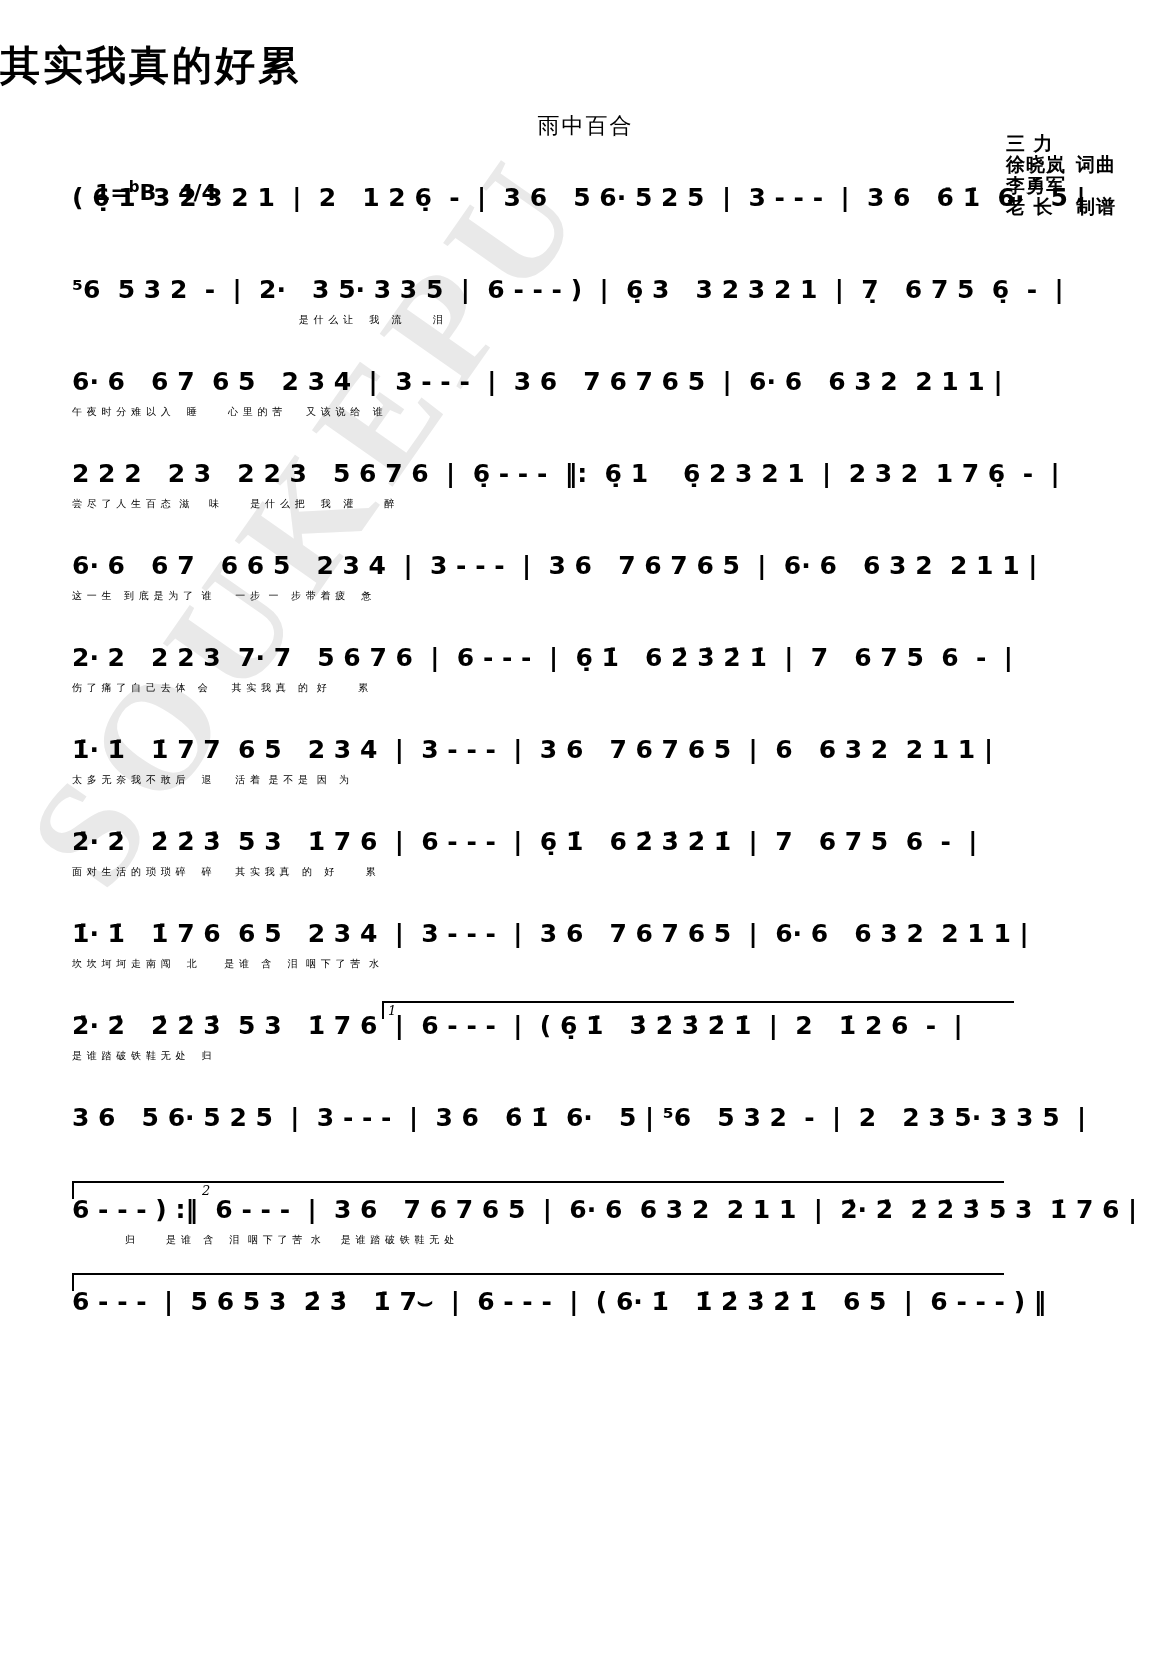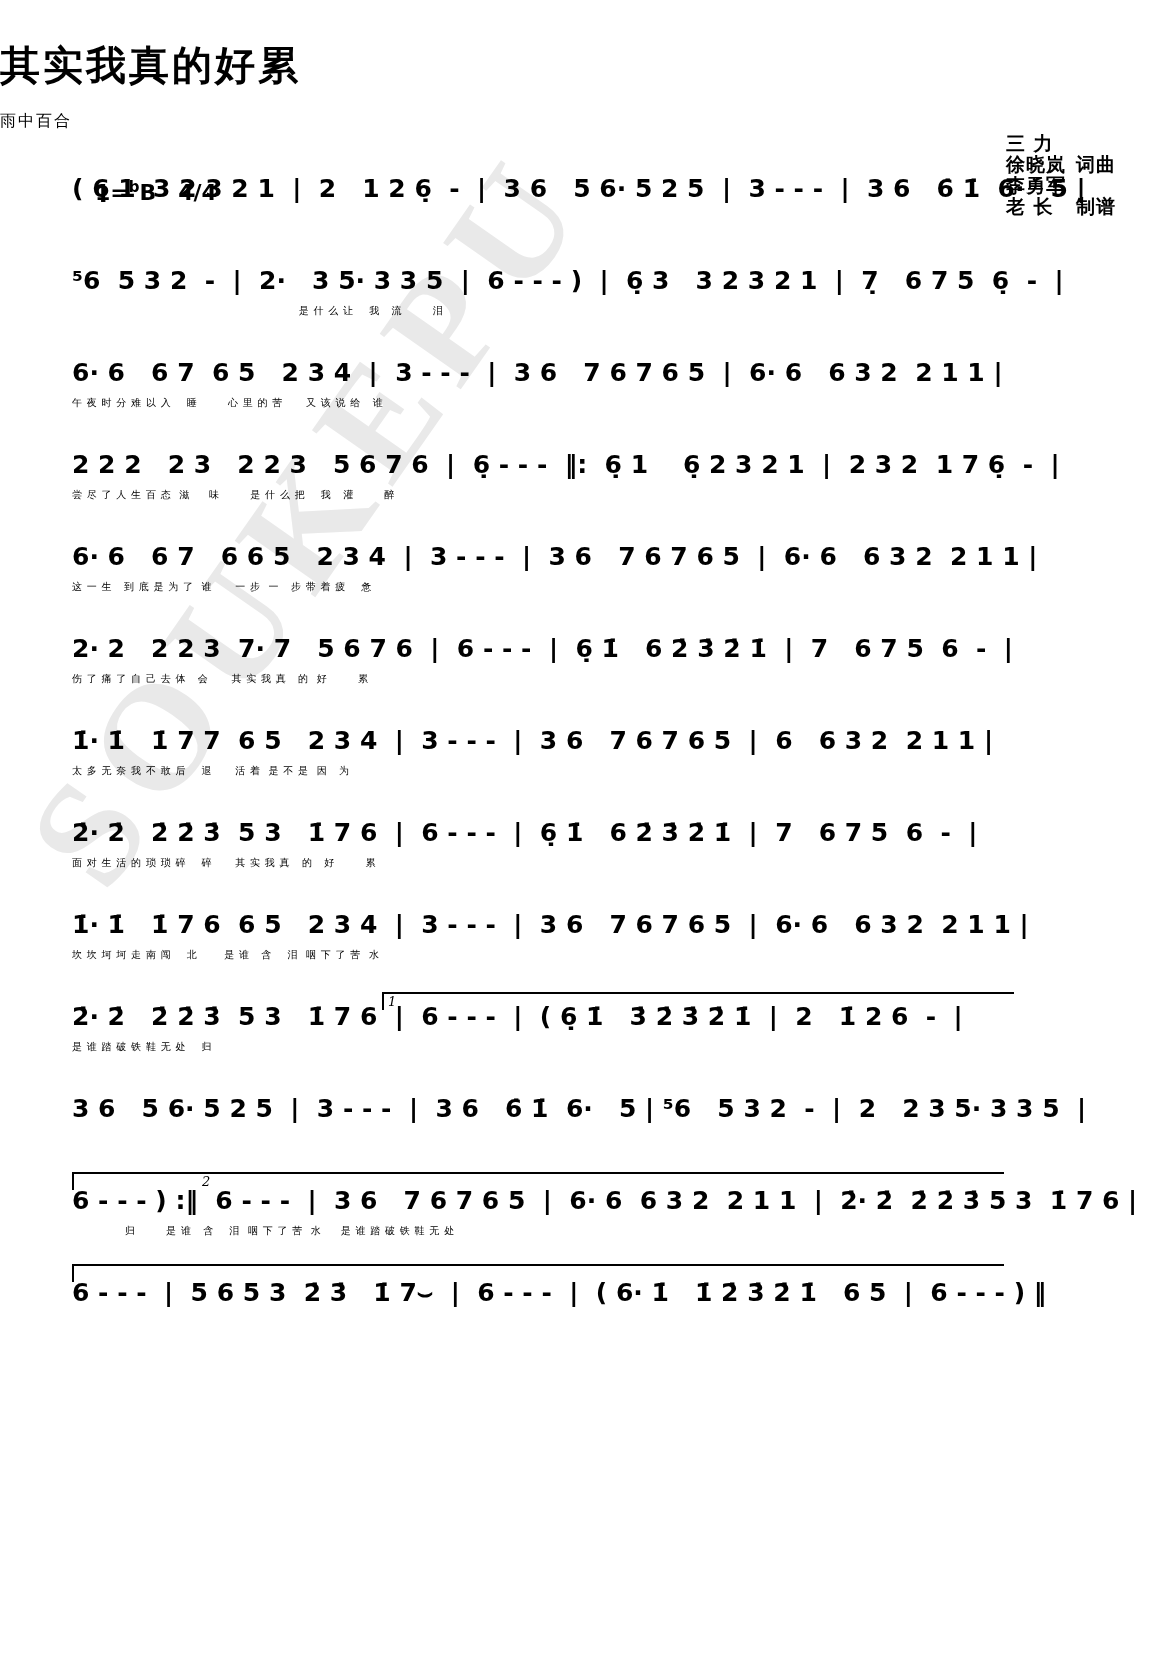--- a/index.html
+++ b/index.html
@@ -44,23 +44,23 @@
   
   .title {
     text-align: left;
     font-family: "DejaVu Sans", sans-serif;
     font-weight: bold;
     font-size: 40px;
     letter-spacing: 3px;
     margin-top: 38px;
   }
   .subtitle {
-    text-align: left;
+    text-align: center;
     font-family: Liberation Sans, sans-serif;
-    font-size: 16px;
+    font-size: 22px;
     letter-spacing: 2px;
     margin-top: 18px;
   }
   .credits {
     position: absolute;
     right: 55px;
     top: 95px;
     font-family: "DejaVu Sans", sans-serif;
     font-size: 19px;
     font-weight: bold;

